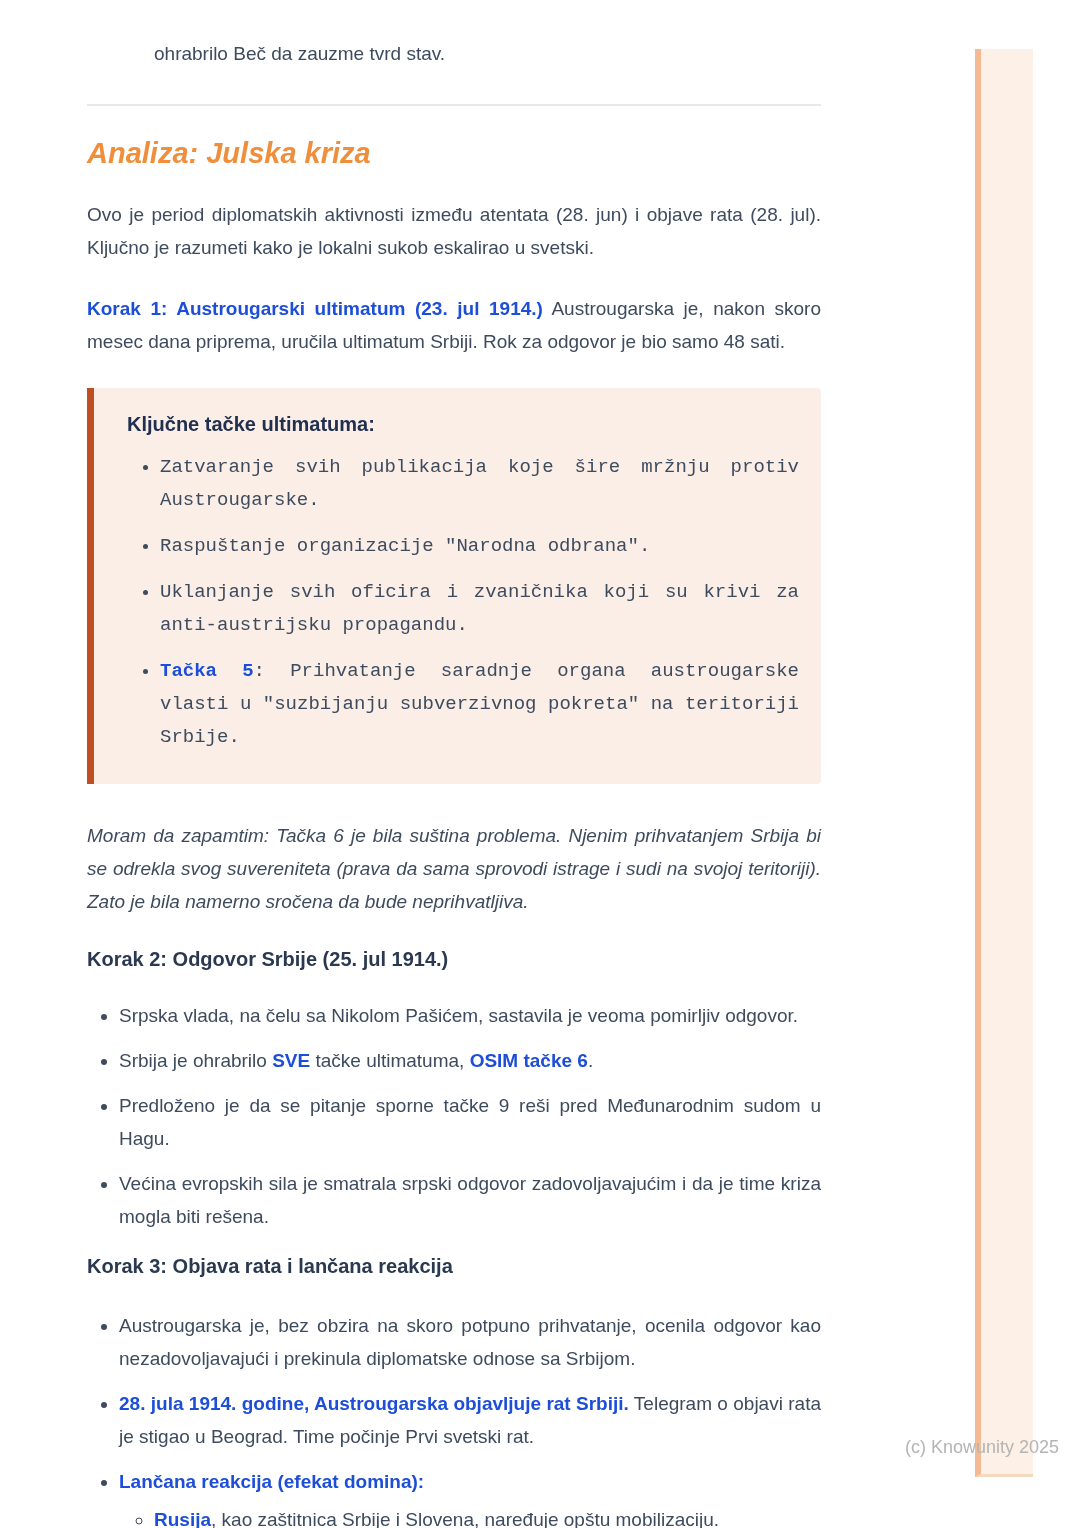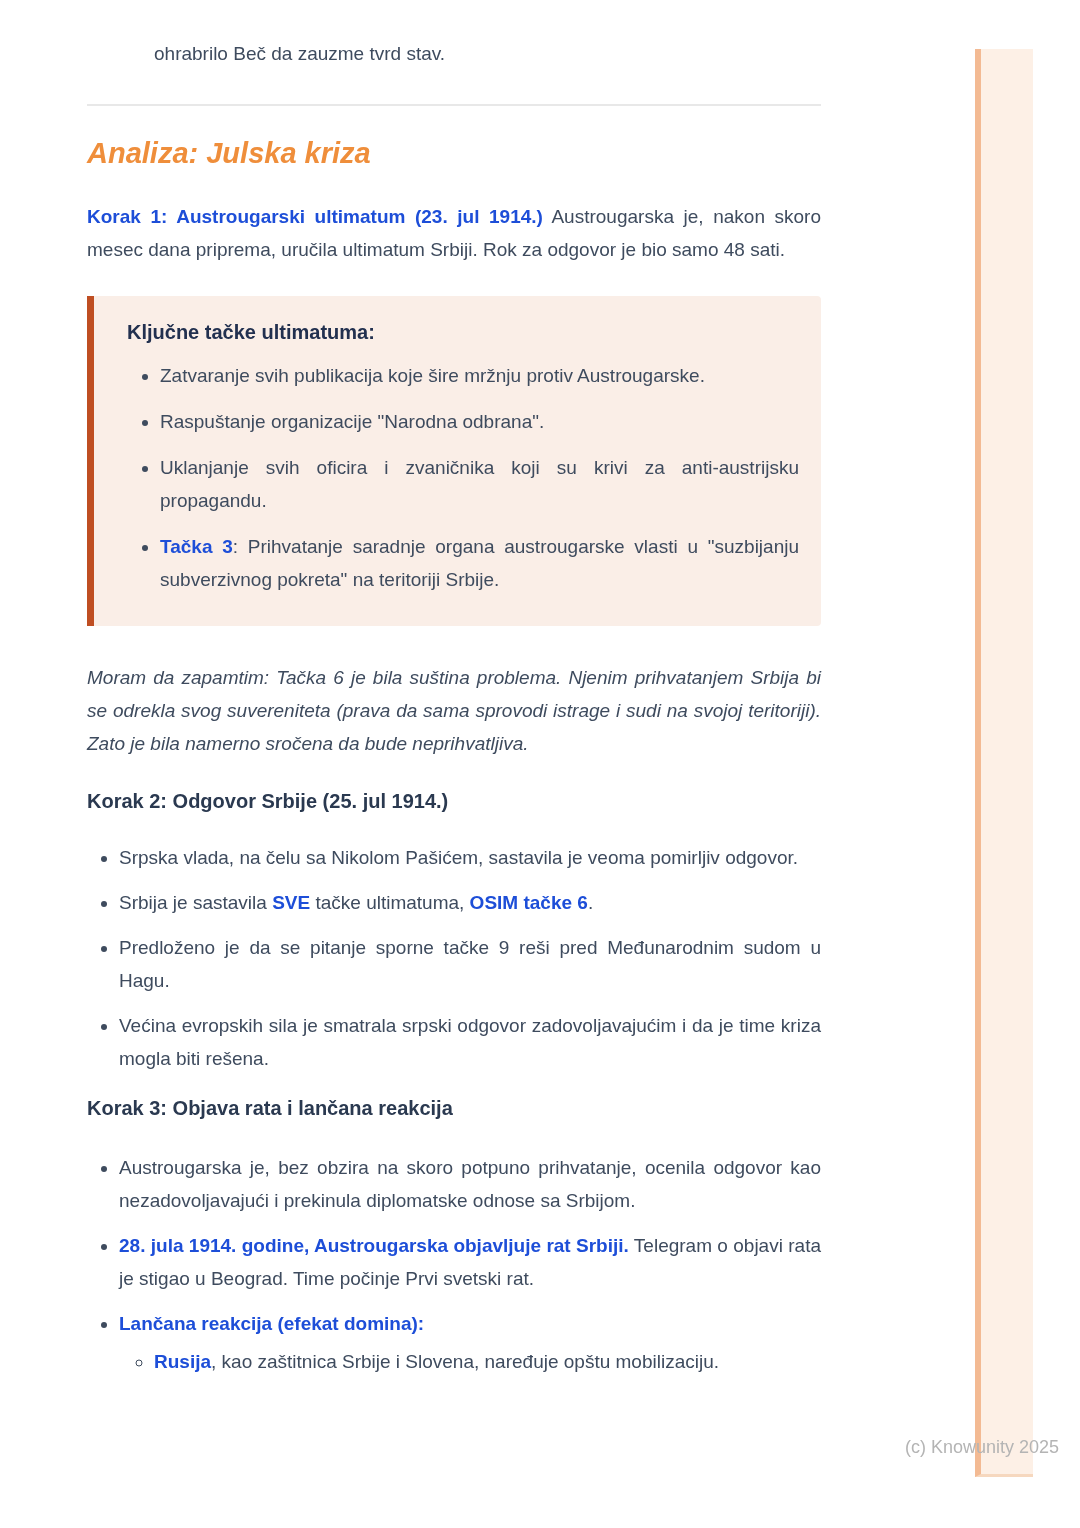--- a/index.html
+++ b/index.html
@@ -55,20 +55,21 @@
   }
   .callout ul {
     margin-top:7px;
     padding-left:33px;
     list-style:disc;
   }
   .callout li {
     margin-top:12px;
     margin-bottom:13px;
     text-align:justify;
+    font-family:Liberation Mono, monospace;
   }
   .callout li:last-child { margin-bottom:0; }
   .note {
     margin-top:35px;
     font-style:italic;
   }
   .step-heading {
     font-weight:bold;
     font-size:20px;
     line-height:30px;
@@ -119,40 +120,41 @@
 <div class="side-strip"></div>
 
 <div class="content">
 
   <p class="cont-line">ohrabrilo Beč da zauzme tvrd stav.</p>
 
   <div class="divider"></div>
 
   <h1 class="section-title">Analiza: Julska kriza</h1>
 
+  <p class="para intro">Ovo je period diplomatskih aktivnosti između atentata (28. jun) i objave rata (28. jul). Ključno je razumeti kako je lokalni sukob eskalirao u svetski.</p>
 
   <p class="para k1"><strong>Korak 1: Austrougarski ultimatum (23. jul 1914.)</strong><span> Austrougarska je, nakon skoro mesec dana priprema, uručila ultimatum Srbiji. Rok za odgovor je bio samo 48 sati.</span></p>
 
   <div class="callout">
     <p class="callout-title">Ključne tačke ultimatuma:</p>
     <ul>
       <li>Zatvaranje svih publikacija koje šire mržnju protiv Austrougarske.</li>
       <li>Raspuštanje organizacije "Narodna odbrana".</li>
       <li>Uklanjanje svih oficira i zvaničnika koji su krivi za anti-austrijsku propagandu.</li>
-      <li><strong>Tačka 3</strong><span>: Prihvatanje saradnje organa austrougarske vlasti u "suzbijanju subverzivnog pokreta" na teritoriji Srbije.</span></li>
+      <li><strong>Tačka 5</strong><span>: Prihvatanje saradnje organa austrougarske vlasti u "suzbijanju subverzivnog pokreta" na teritoriji Srbije.</span></li>
     </ul>
   </div>
 
   <p class="para note">Moram da zapamtim: Tačka 6 je bila suština problema. Njenim prihvatanjem Srbija bi se odrekla svog suvereniteta (prava da sama sprovodi istrage i sudi na svojoj teritoriji). Zato je bila namerno sročena da bude neprihvatljiva.</p>
 
   <p class="step-heading k2h">Korak 2: Odgovor Srbije (25. jul 1914.)</p>
 
   <ul class="main-list l2">
     <li>Srpska vlada, na čelu sa Nikolom Pašićem, sastavila je veoma pomirljiv odgovor.</li>
-    <li><span>Srbija je sastavila </span><strong>SVE</strong><span> tačke ultimatuma, </span><strong>OSIM tačke 6</strong><span>.</span></li>
+    <li><span>Srbija je ohrabrilo </span><strong>SVE</strong><span> tačke ultimatuma, </span><strong>OSIM tačke 6</strong><span>.</span></li>
     <li>Predloženo je da se pitanje sporne tačke 9 reši pred Međunarodnim sudom u Hagu.</li>
     <li>Većina evropskih sila je smatrala srpski odgovor zadovoljavajućim i da je time kriza mogla biti rešena.</li>
   </ul>
 
   <p class="step-heading k3h">Korak 3: Objava rata i lančana reakcija</p>
 
   <ul class="main-list l3">
     <li>Austrougarska je, bez obzira na skoro potpuno prihvatanje, ocenila odgovor kao nezadovoljavajući i prekinula diplomatske odnose sa Srbijom.</li>
     <li><strong>28. jula 1914. godine, Austrougarska objavljuje rat Srbiji.</strong><span> Telegram o objavi rata je stigao u Beograd. Time počinje Prvi svetski rat.</span></li>
     <li>

